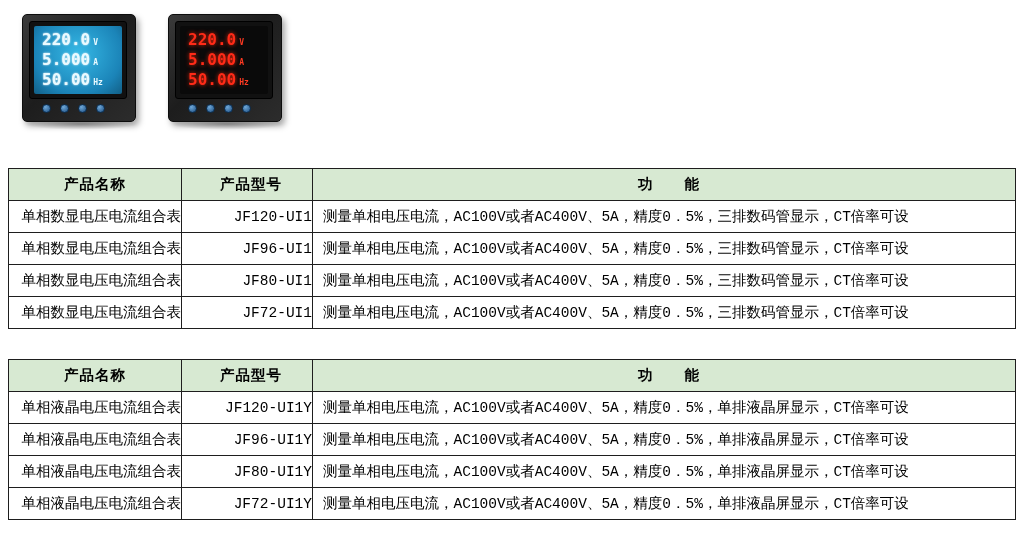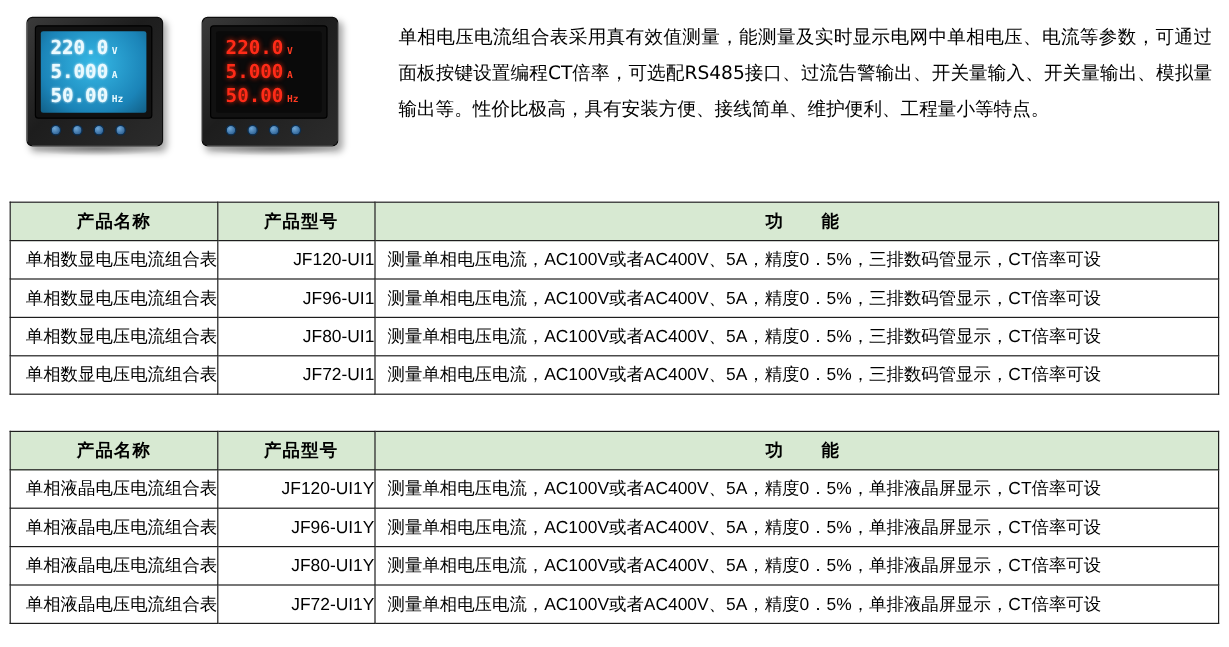--- a/index.html
+++ b/index.html
@@ -133,21 +133,21 @@
   }
 
   
   .table-wrap {
     margin: 0 8px;
   }
   .tbl {
     border-collapse: collapse;
     width: 1008px;
     table-layout: fixed;
-    font-family: Liberation Sans, sans-serif;
+    font-family: Liberation Mono, monospace;
   }
   .tbl th, .tbl td {
     border: 1px solid #1e1e1e;
     padding: 0;
     height: 31px;
     font-size: 14.5px;
     font-weight: normal;
   }
   .tbl thead th {
     background: #d7e9d2;
@@ -219,21 +219,20 @@
       <div class="btnrow">
         <span class="btn"></span>
         <span class="btn"></span>
         <span class="btn"></span>
         <span class="btn"></span>
       </div>
     </div>
 
   </div>
 
-  <div class="intro">单相电压电流组合表采用真有效值测量，能测量及实时显示电网中单相电压、电流等参数，可通过面板按键设置编程CT倍率，可选配RS485接口、过流告警输出、开关量输入、开关量输出、模拟量输出等。性价比极高，具有安装方便、接线简单、维护便利、工程量小等特点。</div>
 </div>
 
 <div class="spacer-1"></div>
 
 <div class="table-wrap">
   <table class="tbl">
     <thead>
       <tr>
         <th class="col-name">产品名称</th>
         <th class="col-model" style="text-align:center">产品型号</th>

